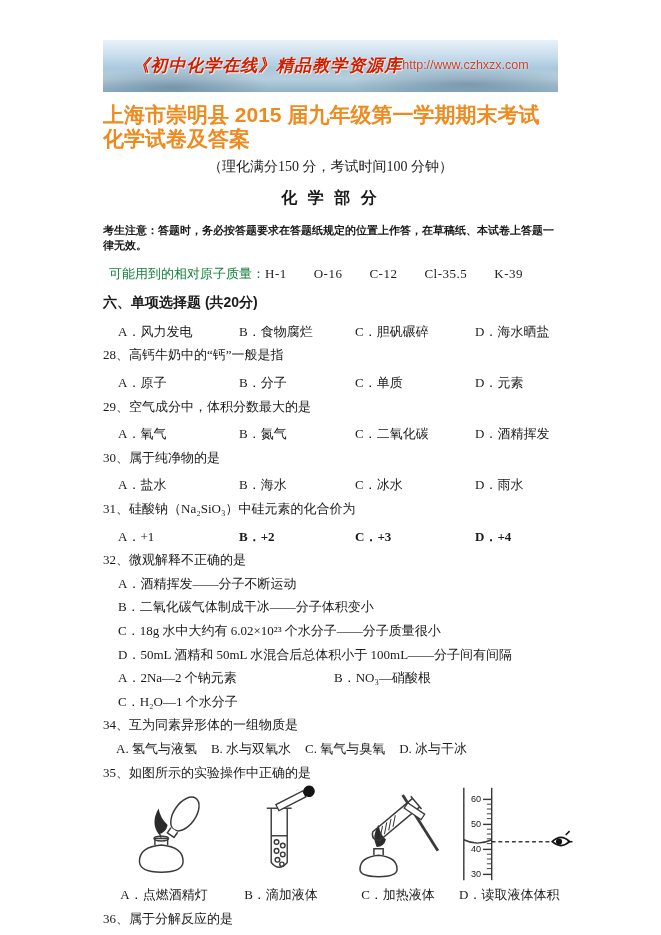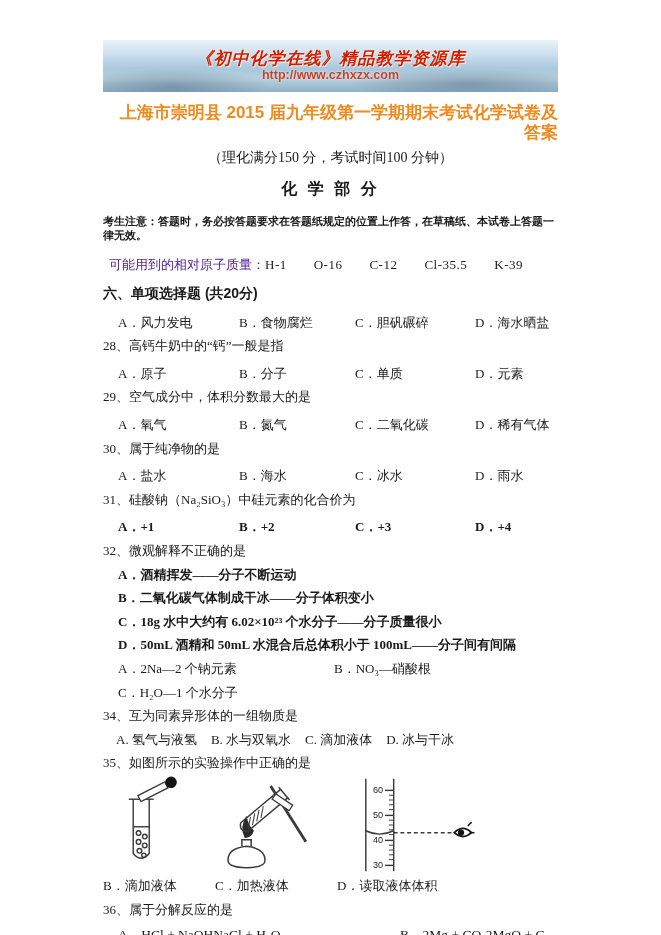--- a/index.html
+++ b/index.html
@@ -11,74 +11,74 @@
   }
   .content { position:absolute; left:103px; top:40px; width:455px; }
 
   
   .banner {
     width:455px; height:52px; position:relative;
     background:
       radial-gradient(ellipse 140px 26px at 15% 90%, rgba(70,100,125,.45), rgba(70,100,125,0) 70%),
       radial-gradient(ellipse 170px 22px at 80% 85%, rgba(60,90,115,.40), rgba(60,90,115,0) 70%),
       linear-gradient(180deg,#e9f2f8 0%,#c9dded 30%,#a9c8dd 55%,#b7cfdd 75%,#8fb2c7 100%);
-    display:flex; flex-direction:column; align-items:center; justify-content:center;
+    display:flex; flex-direction:row; align-items:center; justify-content:center;
   }
   .banner-title {
     font-family:"Liberation Sans","DejaVu Sans",sans-serif;
     font-weight:bold; font-style:italic; font-size:17px; letter-spacing:1px;
     color:#cf1d00; text-shadow:0 0 2px #ffffff, 1px 1px 0 #ffe9dd;
     line-height:1.2;
   }
   .banner-url {
     font-family:"Liberation Sans","DejaVu Sans",sans-serif;
-    font-weight:bold; font-size:12.5px; color:#c6402a;
+    font-weight:normal; font-size:12.5px; color:#c6402a;
     text-shadow:0 0 2px #ffffff; line-height:1.1; text-decoration:none; cursor:pointer;
   }
 
   .doc-title {
-    margin-top:11px; text-align:right;
+    margin-top:11px; text-align:left;
     font-family:"Liberation Sans","DejaVu Sans",sans-serif;
-    font-weight:bold; font-size:17px; color:#ef8a1e; line-height:1.15;
+    font-weight:bold; font-size:21px; color:#ef8a1e; line-height:1.15;
   }
   .doc-subtitle { margin-top:7px; text-align:center; font-size:14px; }
   .part-title {
     margin-top:12px; text-align:center;
     font-family:"Liberation Sans","DejaVu Sans",sans-serif;
     font-weight:bold; font-size:16px; letter-spacing:3px;
   }
   .notice {
     margin-top:14px; font-family:"Liberation Sans","DejaVu Sans",sans-serif;
     font-weight:bold; font-size:11px; line-height:1.3;
   }
   .atomic-line { margin-top:13px; font-size:13px; padding-left:6px; }
-  .atomic-label { color:#4c1d95; font-family:"Liberation Sans","DejaVu Sans",sans-serif; }
+  .atomic-label { color:#15803d; font-family:"Liberation Sans","DejaVu Sans",sans-serif; }
   .atomic-values { color:#1a1a1a; letter-spacing:.5px; }
   .section-heading {
     margin-top:11px; font-family:"Liberation Sans","DejaVu Sans",sans-serif;
     font-weight:bold; font-size:14px;
   }
 
   .question { margin-top:8px; font-size:13px; line-height:1.2; }
   .q-head span { vertical-align:baseline; }
   .opts-4 {
     display:grid; grid-template-columns:121px 116px 120px auto;
     padding-left:15px; margin-top:12px;
   }
-  .opts-stack { padding-left:15px;font-weight:bold; }
+  .opts-stack { padding-left:15px; }
   .opts-stack .opt { display:block; margin-top:8px; }
   .opts-2col {
     display:grid; grid-template-columns:216px auto; row-gap:8px;
     padding-left:15px; margin-top:2px;
   }
   .opts-inline { display:flex; gap:14px; padding-left:13px; margin-top:8px; }
 
   
   .figs-row { display:flex; margin-top:4px; align-items:flex-end; }
-  .fig { display:flex; flex-direction:column; }
+  .fig { display:flex; flex-direction:column; align-items:center; }
   .fig-a { width:122px; } .fig-b { width:112px; } .fig-c { width:122px; } .fig-d { width:99px; }
   .fig svg { display:block; }
   .fig-caption { margin-top:3px; font-size:13px; white-space:nowrap; }
   .fig-d .fig-caption { align-self:flex-start; }
 
   
   .eq-row { display:grid; grid-template-columns:282px auto; padding-left:15px; margin-top:10px; font-size:13.5px; }
   .equation { white-space:nowrap; }
 </style>
 </head>
@@ -118,38 +118,38 @@
       <span class="opt">D．元素</span>
     </div>
   </div>
 
   <div class="question">
     <div class="q-head"><span>29、</span><span>空气成分中，体积分数最大的是</span></div>
     <div class="opts-4">
       <span class="opt">A．氧气</span>
       <span class="opt">B．氮气</span>
       <span class="opt">C．二氧化碳</span>
-      <span class="opt">D．稀有气体</span>
+      <span class="opt">D．酒精挥发</span>
     </div>
   </div>
 
   <div class="question">
     <div class="q-head"><span>30、</span><span>属于纯净物的是</span></div>
     <div class="opts-4">
       <span class="opt">A．盐水</span>
       <span class="opt">B．海水</span>
       <span class="opt">C．冰水</span>
       <span class="opt">D．雨水</span>
     </div>
   </div>
 
   <div class="question">
     <div class="q-head"><span>31、</span><span>硅酸钠（Na₂SiO₃）中硅元素的化合价为</span></div>
     <div class="opts-4">
-      <span class="opt" style="font-weight:bold">A．+1</span>
+      <span class="opt" style="font-weight:normal">A．+1</span>
       <span class="opt" style="font-weight:bold">B．+2</span>
       <span class="opt" style="font-weight:bold">C．+3</span>
       <span class="opt" style="font-weight:bold">D．+4</span>
     </div>
   </div>
 
   <div class="question">
     <div class="q-head"><span>32、</span><span>微观解释不正确的是</span></div>
     <div class="opts-stack">
       <span class="opt">A．酒精挥发——分子不断运动</span>
@@ -165,29 +165,45 @@
       <span class="opt">B．NO₃—硝酸根</span>
       <span class="opt">C．H₂O—1 个水分子</span>
     </div>
   </div>
 
   <div class="question">
     <div class="q-head"><span>34、</span><span>互为同素异形体的一组物质是</span></div>
     <div class="opts-inline">
       <span class="opt">A. 氢气与液氢</span>
       <span class="opt">B. 水与双氧水</span>
-      <span class="opt">C. 滴加液体</span>
+      <span class="opt">C. 氧气与臭氧</span>
       <span class="opt">D. 冰与干冰</span>
     </div>
   </div>
 
   <div class="question">
     <div class="q-head"><span>35、</span><span>如图所示的实验操作中正确的是</span></div>
     <div class="figs-row">
 
+      <div class="fig fig-a">
+        <svg width="100" height="100" viewBox="0 0 110 100">
+          <g fill="none" stroke="#3a3a3a" stroke-width="1.6">
+            <path d="M28,80 Q28,64 52,62 Q76,64 76,80 Q76,92 52,92 Q28,92 28,80 Z"></path>
+            <path d="M45,62 L45,55 L59,55 L59,62"></path>
+            <ellipse cx="52" cy="55" rx="8" ry="2.6"></ellipse>
+            <line x1="52" y1="54" x2="49" y2="47"></line>
+          </g>
+          <g transform="rotate(-55 78 28)">
+            <ellipse cx="78" cy="28" rx="21" ry="12" fill="#ffffff" stroke="#3a3a3a" stroke-width="1.6"></ellipse>
+            <path d="M57,24 L50,24 L50,33 L57,33" fill="#ffffff" stroke="#3a3a3a" stroke-width="1.6"></path>
+          </g>
+          <path d="M49,50 Q40,38 49,22 Q51,33 59,40 Q57,49 49,50 Z" fill="#2b2b2b"></path>
+        </svg>
+        <div class="fig-caption">A．点燃酒精灯</div>
+      </div>
 
       <div class="fig fig-b">
         <svg width="80" height="100" viewBox="0 0 90 100">
           <g fill="none" stroke="#3a3a3a" stroke-width="1.6">
             <line x1="29" y1="21" x2="57" y2="21"></line>
             <path d="M34,21 L34,82 Q43,93 52,82 L52,21"></path>
             <line x1="34" y1="52" x2="52" y2="52"></line>
             <circle cx="40" cy="59" r="2.6"></circle>
               <circle cx="47" cy="63" r="2.6"></circle>
             <circle cx="40" cy="69" r="2.6"></circle>

